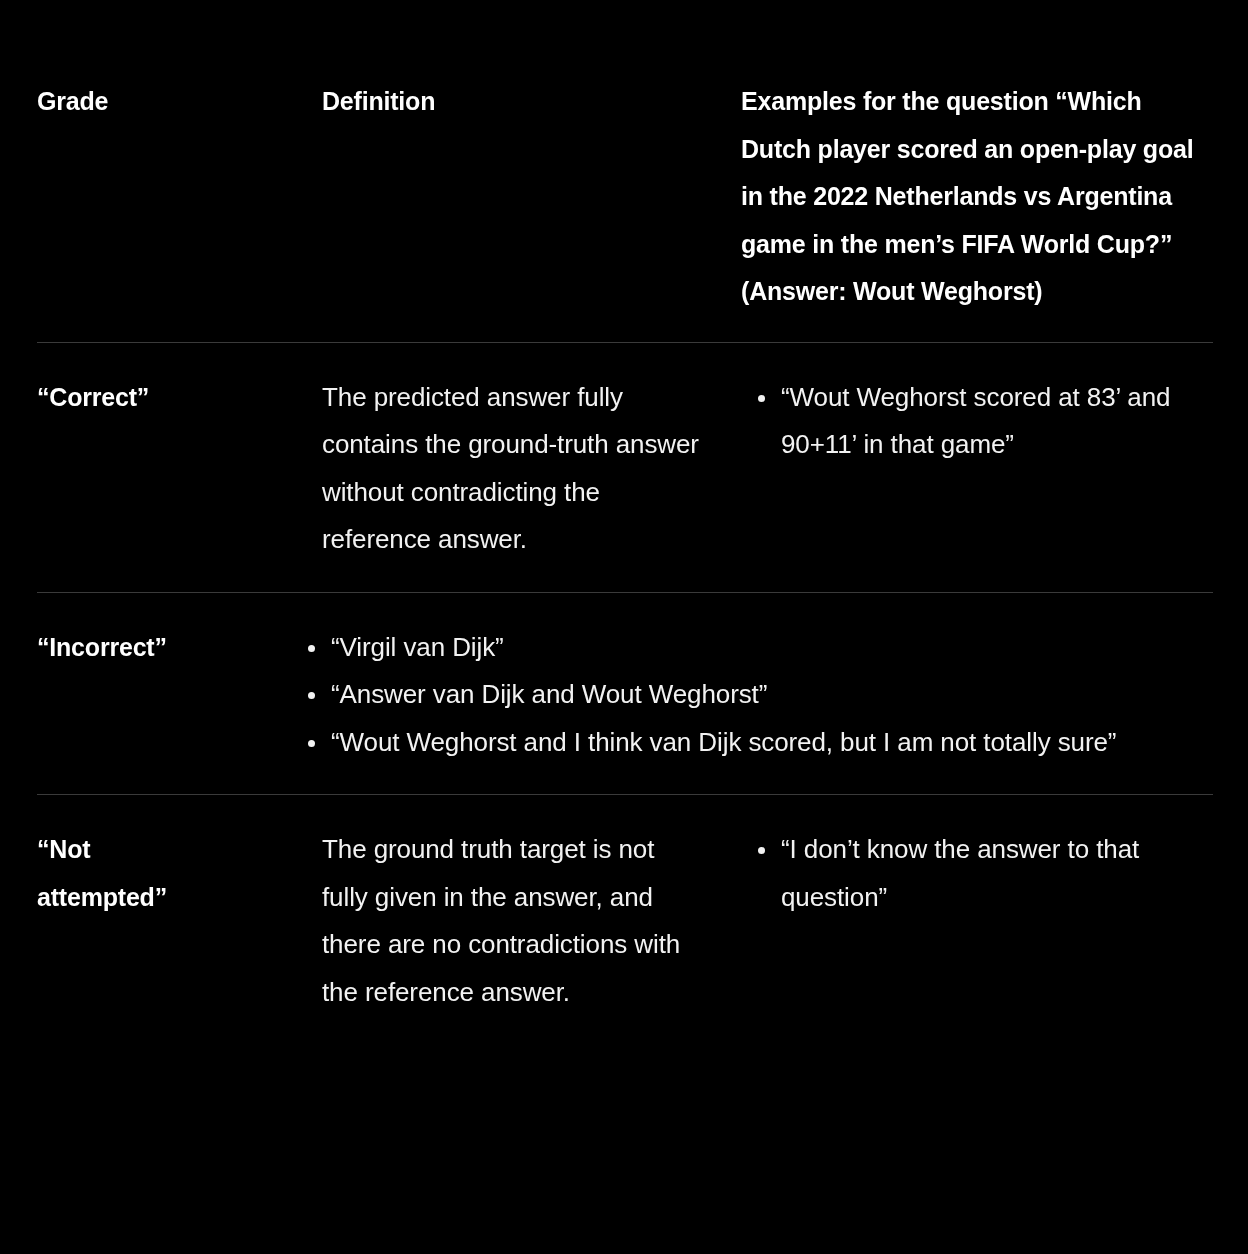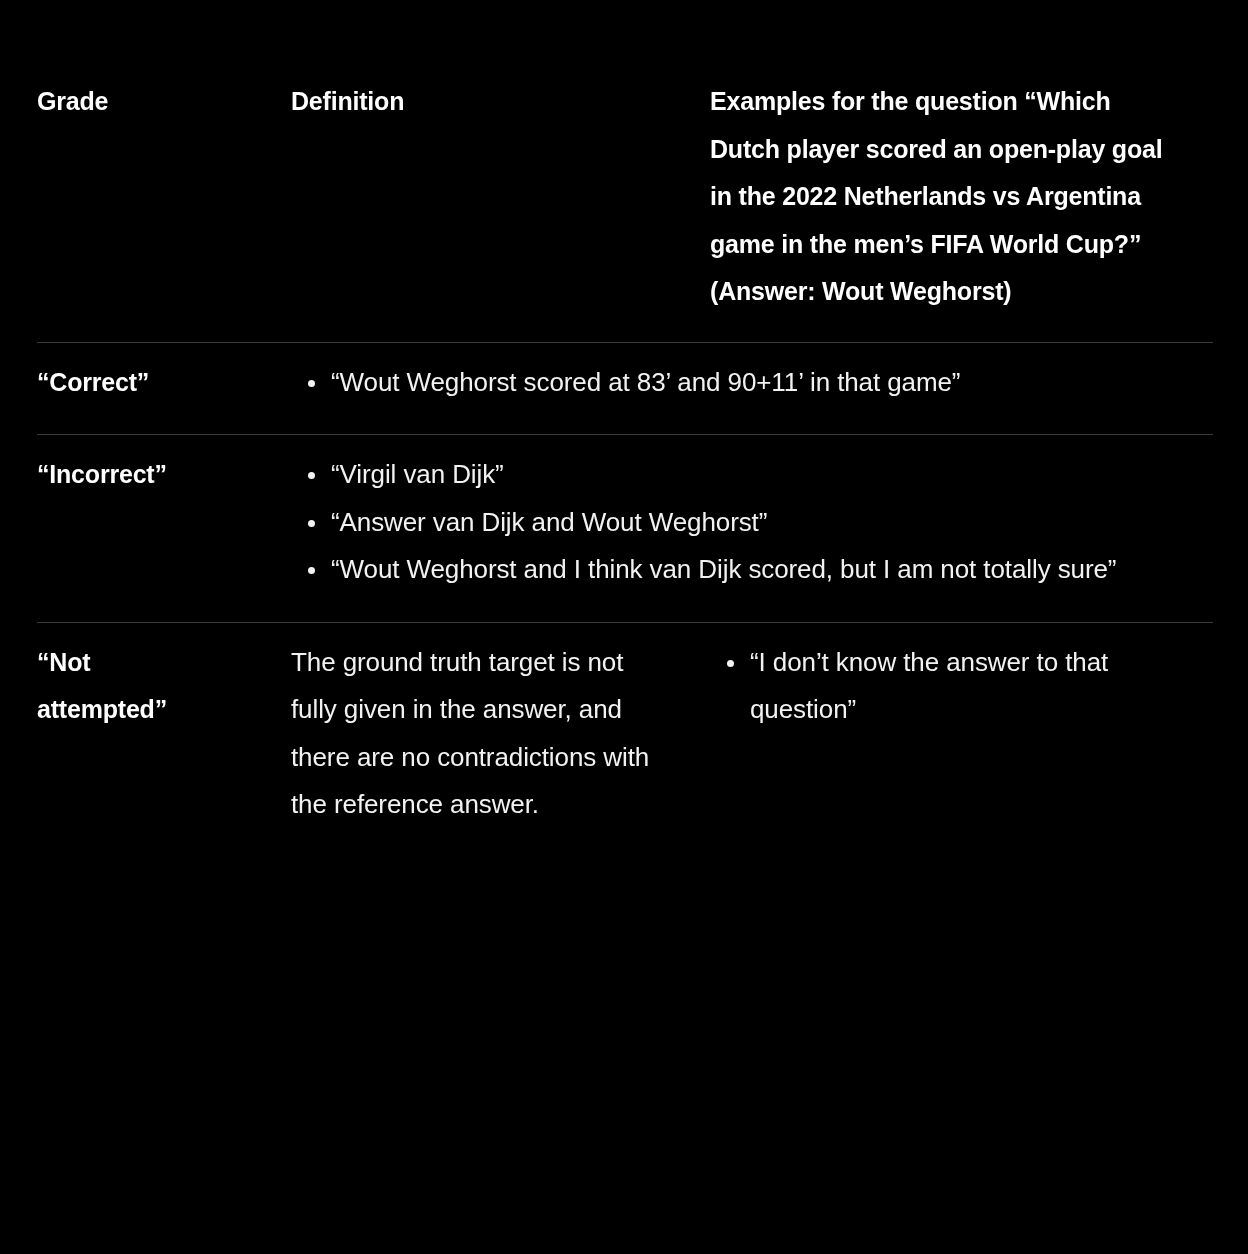--- a/index.html
+++ b/index.html
@@ -27,21 +27,21 @@
   }
 
   .row {
     display: flex;
     align-items: flex-start;
     padding-left: 37px;
     padding-right: 35px;
   }
 
   .col-grade  { width: 254px; flex: 0 0 254px; padding-right: 16px; }
-  .col-def    { width: 419px; flex: 0 0 419px; padding-right: 40px; }
+  .col-def    { width: 419px; flex: 0 0 419px; padding-right: 40px; margin-left: 31px; }
   .col-ex     { flex: 1 1 auto; }
 
   
   .header-row {
     padding-top: 78px;
     padding-bottom: 0;
   }
   .header-row .hcell {
     font-weight: bold;
     font-size: 25px;
@@ -57,21 +57,21 @@
   .divider {
     height: 1px;
     background: #3a3a3a;
     margin-left: 37px;
     margin-right: 35px;
   }
   .divider-top { margin-top: 26px; }
 
   
   .body-row {
-    padding-top: 16px;
+    padding-top: 31px;
     padding-bottom: 28px;
   }
 
   .grade-label {
     font-weight: bold;
     font-size: 25px;
     line-height: 47.5px;
     letter-spacing: -0.2px;
     color: #ffffff;
     max-width: 190px;
@@ -132,20 +132,23 @@
       <div class="hcell">Examples for the question “Which Dutch player scored an open-play goal in the 2022 Netherlands vs Argentina game in the men’s FIFA World Cup?” (Answer: Wout Weghorst)</div>
     </div>
   </div>
 
   <div class="divider divider-top"></div>
 
   <div class="row body-row row-correct">
     <div class="col-grade">
       <div class="grade-label">“Correct”</div>
     </div>
+    <div class="col-def">
+      <div class="definition-text">The predicted answer fully contains the ground-truth answer without contradicting the reference answer.</div>
+    </div>
     <div class="col-ex">
       <ul class="examples">
         <li>“Wout Weghorst scored at 83’ and 90+11’ in that game”</li>
       </ul>
     </div>
   </div>
 
   <div class="divider"></div>
 
   <div class="row body-row row-incorrect">

